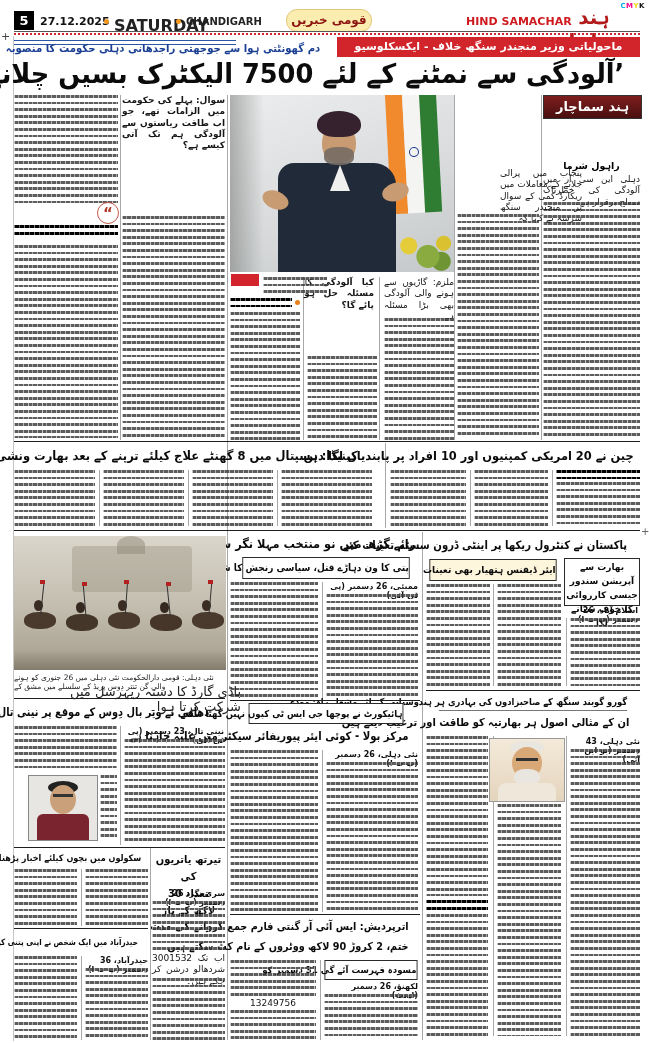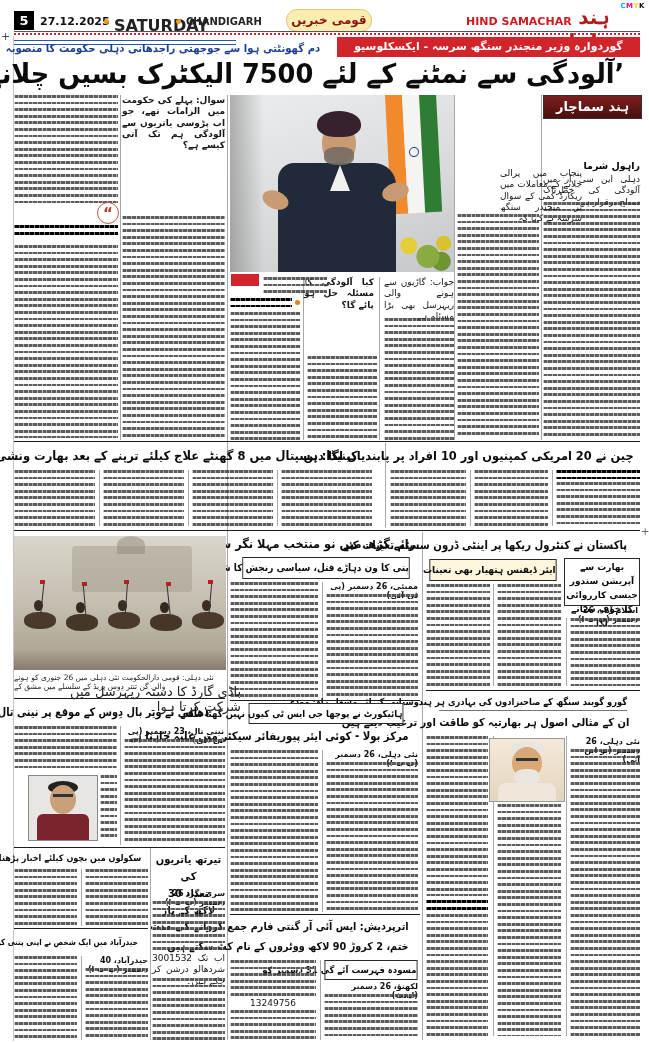--- a/index.html
+++ b/index.html
@@ -43,31 +43,31 @@
   <div class="abs" style="left:186px;top:16px;font-size:10px;font-weight:bold;color:#222;">CHANDIGARH</div>
   <div class="abs ur" style="left:286px;top:9px;width:84px;height:21px;background:#fbecb0;border:1px solid #e3c878;border-radius:11px;color:#8c1510;font-weight:bold;font-size:12px;text-align:center;line-height:21px;">قومی خبریں</div>
   <div class="abs" style="left:466px;top:15px;font-size:11px;font-weight:bold;color:#cf1a20;">HIND SAMACHAR</div>
   <div class="abs ur" style="left:548px;top:5px;width:92px;font-size:20px;font-weight:bold;color:#b31a1a;text-align:center;">ہند سماچار</div>
   <div class="abs hrl" style="left:14px;top:31px;width:626px;background:#555;"></div>
   <div class="abs" style="left:14px;top:33px;width:626px;border-top:2px dotted #d2242b;"></div>
 
   <div class="abs" style="left:14px;top:40px;width:222px;border-top:1px solid #2a57a5;"></div>
   <div class="abs" style="left:14px;top:44px;width:222px;border-top:1px solid #2a57a5;"></div>
   <div class="abs hd" style="left:40px;top:40px;width:292px;height:17px;font-size:11px;line-height:17px;color:#1b3f93;transform:scaleX(.92);">دم گھونٹتی ہوا سے جوجھتی راجدھانی دہلی حکومت کا منصوبہ</div>
-  <div class="abs hd" style="left:337px;top:37px;width:303px;height:20px;background:#d2242b;color:#fff;font-size:11px;line-height:20px;transform:none;">گوردوارہ وزیر منجندر سنگھ سرسہ - ایکسکلوسیو</div>
+  <div class="abs hd" style="left:337px;top:37px;width:303px;height:20px;background:#d2242b;color:#fff;font-size:11px;line-height:20px;transform:none;">ماحولیاتی وزیر منجندر سنگھ خلاف - ایکسکلوسیو</div>
 
   <div class="abs hd" style="left:14px;top:57px;width:626px;height:34px;font-size:27px;line-height:34px;transform:scaleX(.95);">’آلودگی سے نمٹنے کے لئے 7500 الیکٹرک بسیں چلانے کا ہدف‘</div>
 
   <div class="abs vr" style="left:227px;top:95px;height:945px;"></div>
   <div class="abs vr" style="left:454px;top:95px;height:345px;"></div>
   <div class="abs vr" style="left:541px;top:95px;height:345px;"></div>
   <div class="abs vr" style="left:120px;top:95px;height:345px;"></div>
 
   <div class="abs ur" style="left:543px;top:95px;width:97px;height:22px;background:linear-gradient(#7e1e1e,#4a0f0f);border:1px solid #333;color:#fff;font-weight:bold;font-size:13px;text-align:center;line-height:22px;">ہند سماچار</div>
-  <div class="abs ur" style="left:543px;top:160px;width:97px;font-size:9.5px;font-weight:bold;text-align:right;">راہول شرما</div>
+  <div class="abs ur" style="left:543px;top:160px;width:97px;font-size:9.5px;font-weight:bold;text-align:center;">راہول شرما</div>
   <div class="abs bt" style="left:543px;top:174px;width:97px;">دہلی این سی آر میں آلودگی کی خطرناک سطح برقرار ہے۔</div>
   <div class="abs ftx" style="left:543px;top:202px;width:97px;height:236px;"></div>
 
   <div class="abs bt" style="left:457px;top:168px;width:82px;margin-left:43px;">پنجاب میں پرالی جلانے کے معاملات میں ریکارڈ کمی کے سوال پر منجندر سنگھ سرسہ نے کہا کہ</div>
   <div class="abs ftx" style="left:457px;top:214px;width:82px;height:224px;"></div>
 
   <div class="abs" style="left:230px;top:95px;width:224px;height:177px;background:linear-gradient(160deg,#ecedee 0%,#d9dbdc 55%,#c5c8ca 100%);overflow:hidden;">
     <div class="abs" style="left:0;top:0;width:34px;height:177px;background:linear-gradient(to right,rgba(96,100,96,.45),rgba(96,100,96,0));"></div>
     <div class="abs" style="left:158px;top:-4px;width:52px;height:122px;transform:rotate(-3deg);">
       <div class="abs" style="left:0;top:0;width:17px;height:122px;background:#f08a2c;"></div>
@@ -85,30 +85,30 @@
     <div class="abs" style="left:166px;top:136px;width:58px;height:41px;background:
       radial-gradient(circle at 22% 36%,#e5cd3a 0 8px,rgba(0,0,0,0) 9px),
       radial-gradient(circle at 55% 62%,#8aab3f 0 11px,rgba(0,0,0,0) 12px),
       radial-gradient(circle at 82% 30%,#d9c12f 0 7px,rgba(0,0,0,0) 8px),
       radial-gradient(circle at 78% 74%,#6f9433 0 9px,rgba(0,0,0,0) 10px);"></div>
   </div>
   <div class="abs" style="left:231px;top:274px;width:28px;height:12px;background:#d2242b;"></div>
 
   <div class="abs vr" style="left:303px;top:277px;height:163px;"></div>
   <div class="abs vr" style="left:379px;top:277px;height:163px;"></div>
-  <div class="abs bt" style="left:384px;top:277px;width:70px;">جواب: گاڑیوں سے ہونے والی ریہرسل بھی بڑا مسئلہ ہے۔</div>
+  <div class="abs bt" style="left:384px;top:277px;width:70px;">ملزم: گاڑیوں سے ہونے والی آلودگی بھی بڑا مسئلہ ہے۔</div>
   <div class="abs ftx" style="left:384px;top:318px;width:70px;height:122px;"></div>
   <div class="abs bt btb" style="left:304px;top:277px;width:70px;">کیا آلودگی کا مسئلہ حل ہو پائے گا؟</div>
   <div class="abs ftx" style="left:307px;top:356px;width:70px;height:84px;"></div>
   <div class="abs ftx" style="left:263px;top:277px;width:64px;height:18px;"></div>
   <div class="abs" style="left:295px;top:300px;width:5px;height:5px;border-radius:50%;background:#e8801a;"></div>
   <div class="abs ftxb" style="left:230px;top:298px;width:62px;height:9px;"></div>
   <div class="abs ftx" style="left:230px;top:312px;width:70px;height:128px;"></div>
 
-  <div class="abs bt btb" style="left:122px;top:95px;width:103px;">سوال: پہلے کی حکومت میں الزامات تھے، جو اب پڑوسی یاتریوں سے آلودگی ہم تک آتی کیسے ہے؟</div>
+  <div class="abs bt btb" style="left:122px;top:95px;width:103px;">سوال: پہلے کی حکومت میں الزامات تھے، جو اب طاقت ریاستوں سے آلودگی ہم تک آتی کیسے ہے؟</div>
   <div class="abs ftx" style="left:122px;top:216px;width:103px;height:222px;"></div>
   <div class="abs ftx" style="left:14px;top:95px;width:104px;height:108px;"></div>
   <div class="abs" style="left:97px;top:202px;width:20px;height:20px;border:1.5px solid #c05a4a;border-radius:50%;color:#b3402e;font-size:15px;font-weight:bold;text-align:center;line-height:22px;">“</div>
   <div class="abs ftxb" style="left:14px;top:225px;width:104px;height:14px;"></div>
   <div class="abs ftx" style="left:14px;top:245px;width:104px;height:193px;"></div>
 
   <div class="abs hrl" style="left:14px;top:441px;width:626px;"></div>
   <div class="abs hd" style="left:14px;top:445px;width:358px;height:22px;font-size:12.5px;line-height:22px;transform:scaleX(.92);">کینیڈا: ہسپتال میں 8 گھنٹے علاج کیلئے ترپنے کے بعد بھارت ونشی شخص کی موت</div>
   <div class="abs vr" style="left:385px;top:443px;height:85px;"></div>
   <div class="abs hd" style="left:390px;top:445px;width:250px;height:22px;font-size:12px;line-height:22px;transform:scaleX(.95);">چین نے 20 امریکی کمپنیوں اور 10 افراد پر پابندیاں لگا دیں</div>
@@ -134,21 +134,21 @@
   <div class="abs dl" style="left:566px;top:606px;width:72px;">اسلام آباد، 26 دسمبر (پ ت ا)</div>
   <div class="abs vr" style="left:493px;top:584px;height:102px;"></div>
   <div class="abs vr" style="left:566px;top:618px;height:68px;"></div>
   <div class="abs ftx" style="left:426px;top:584px;width:64px;height:102px;"></div>
   <div class="abs ftx" style="left:497px;top:584px;width:64px;height:102px;"></div>
   <div class="abs ftx" style="left:570px;top:618px;width:70px;height:68px;"></div>
   <div class="abs hrl" style="left:426px;top:690px;width:214px;"></div>
 
   <div class="abs hd" style="left:426px;top:693px;width:214px;height:17px;font-size:9.5px;line-height:17px;border-bottom:1px solid #777;transform:scaleX(.88);">گورو گوبند سنگھ کے صاحبزادوں کی بہادری ہر ہندوستانی کے لئے مشعل راہ: مودی</div>
   <div class="abs hd" style="left:426px;top:712px;width:214px;height:21px;font-size:11px;line-height:21px;transform:scaleX(.9);">ان کے مثالی اصول ہر بھارتیہ کو طاقت اور ترغیب دیتے ہیں</div>
-  <div class="abs dl" style="left:572px;top:737px;width:68px;">نئی دہلی، 26 دسمبر (یو این آئی)</div>
+  <div class="abs dl" style="left:572px;top:737px;width:68px;">نئی دہلی، 43 دسمبر (یو این آئی)</div>
   <div class="abs vr" style="left:493px;top:736px;height:300px;"></div>
   <div class="abs vr" style="left:566px;top:736px;height:300px;"></div>
   <div class="abs ftx" style="left:570px;top:749px;width:70px;height:287px;"></div>
   <div class="abs" style="left:489px;top:738px;width:74px;height:62px;border:1px solid #999;background:linear-gradient(#f4ead9,#e4d4bd);overflow:hidden;">
     <div class="abs" style="left:20px;top:2px;width:34px;height:12px;background:#e9e5df;border-radius:50%;"></div>
     <div class="abs" style="left:22px;top:8px;width:30px;height:32px;background:#d9a877;border-radius:50%;"></div>
     <div class="abs" style="left:26px;top:19px;width:22px;height:3px;background:#333;"></div>
     <div class="abs" style="left:24px;top:30px;width:26px;height:16px;background:#e9e5df;border-radius:42%;"></div>
     <div class="abs" style="left:8px;top:44px;width:58px;height:18px;background:#efe7da;border-radius:8px 8px 0 0;"></div>
   </div>
@@ -235,18 +235,18 @@
   <div class="abs bt" style="left:152px;top:953px;width:73px;">اب تک 3001532 شردھالو درشن کر چکے ہیں۔</div>
   <div class="abs ftx" style="left:152px;top:978px;width:73px;height:62px;"></div>
 
   <div class="abs hd" style="left:14px;top:850px;width:134px;height:17px;font-size:9px;line-height:17px;transform:scaleX(.9);">سکولوں میں بچوں کیلئے اخبار پڑھنا ضروری</div>
   <div class="abs vr" style="left:81px;top:869px;height:57px;"></div>
   <div class="abs ftx" style="left:14px;top:869px;width:63px;height:57px;"></div>
   <div class="abs ftx" style="left:85px;top:869px;width:63px;height:57px;"></div>
   <div class="abs hrl" style="left:14px;top:928px;width:134px;"></div>
 
   <div class="abs hd" style="left:14px;top:932px;width:134px;height:20px;font-size:8.5px;line-height:20px;transform:scaleX(.85);">حیدرآباد میں ایک شخص نے اپنی پتنی کو جلا کر مار ڈالا</div>
-  <div class="abs dl" style="left:85px;top:956px;width:63px;">حیدرآباد، 40 دسمبر (پ ت ا)</div>
+  <div class="abs dl" style="left:85px;top:956px;width:63px;">حیدرآباد، 36 دسمبر (پ ت ا)</div>
   <div class="abs vr" style="left:81px;top:956px;height:84px;"></div>
   <div class="abs ftx" style="left:85px;top:968px;width:63px;height:72px;"></div>
   <div class="abs ftx" style="left:14px;top:956px;width:63px;height:84px;"></div>
 
 </div>
 
 </body></html>

